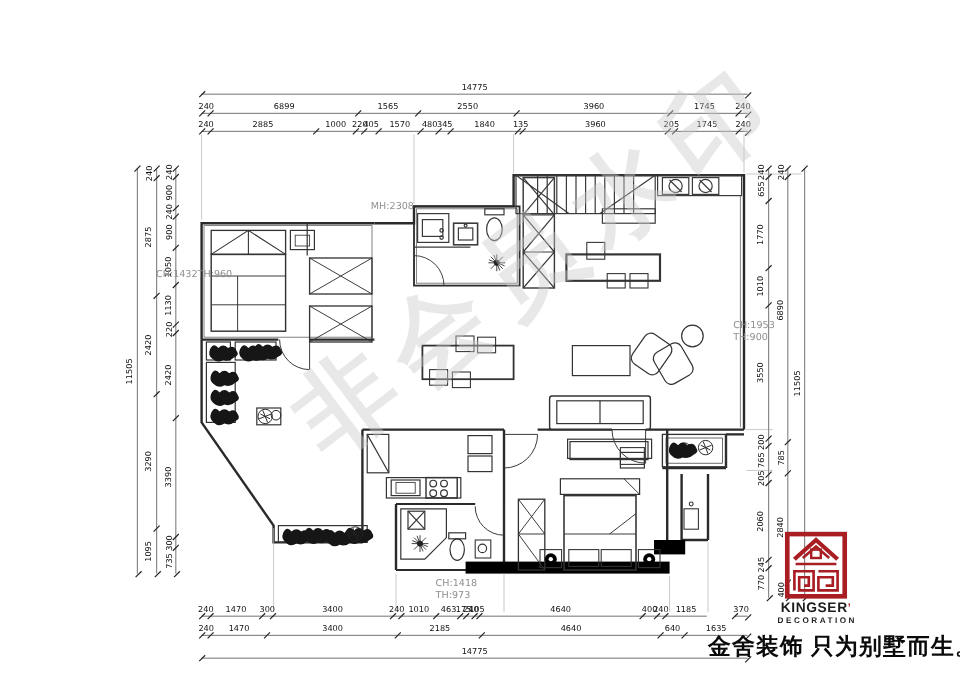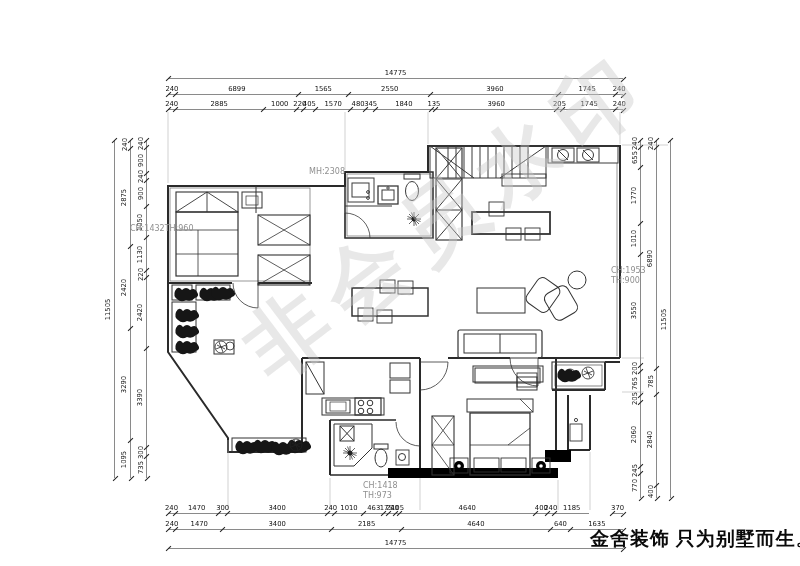--- a/index.html
+++ b/index.html
@@ -533,15 +533,30 @@
     <span>CH:1953</span>
     <span>TH:900</span>
   </div>
   <div class="note" id="note-bottom">
     <span>CH:1418</span>
     <span>TH:973</span>
   </div>
 
   <div id="watermark">非会员水印</div>
 
+  <div id="logo">
+    <svg id="logo-mark" width="52" height="56" viewBox="0 0 52 56">
+      <g stroke="#a91e23" fill="none">
+        <rect x="2" y="2" width="48" height="52" stroke-width="4"></rect>
+        <path d="M8,23 L26,7 L44,23" stroke-width="3.5"></path>
+        <path d="M15,22 L26,12.5 L37,22" stroke-width="2.2"></path>
+        <rect x="22" y="15" width="8" height="7" stroke-width="2"></rect>
+        <path d="M9,27 H43" stroke-width="2.2"></path>
+        <path d="M8,49 V33 H24 V49 H12 V38 H20 V45 H16" stroke-width="2.2"></path>
+        <path d="M28,33 H44 V49 H28 V38 H40 V45 H34" stroke-width="2.2"></path>
+      </g>
+    </svg>
+    <div id="logo-name"><span>KINGSER</span><span id="logo-apo">’</span></div>
+    <div id="logo-sub">DECORATION</div>
+  </div>
 
   <div id="slogan">金舍装饰 只为别墅而生。</div>
 </div>
 
 </body></html>

